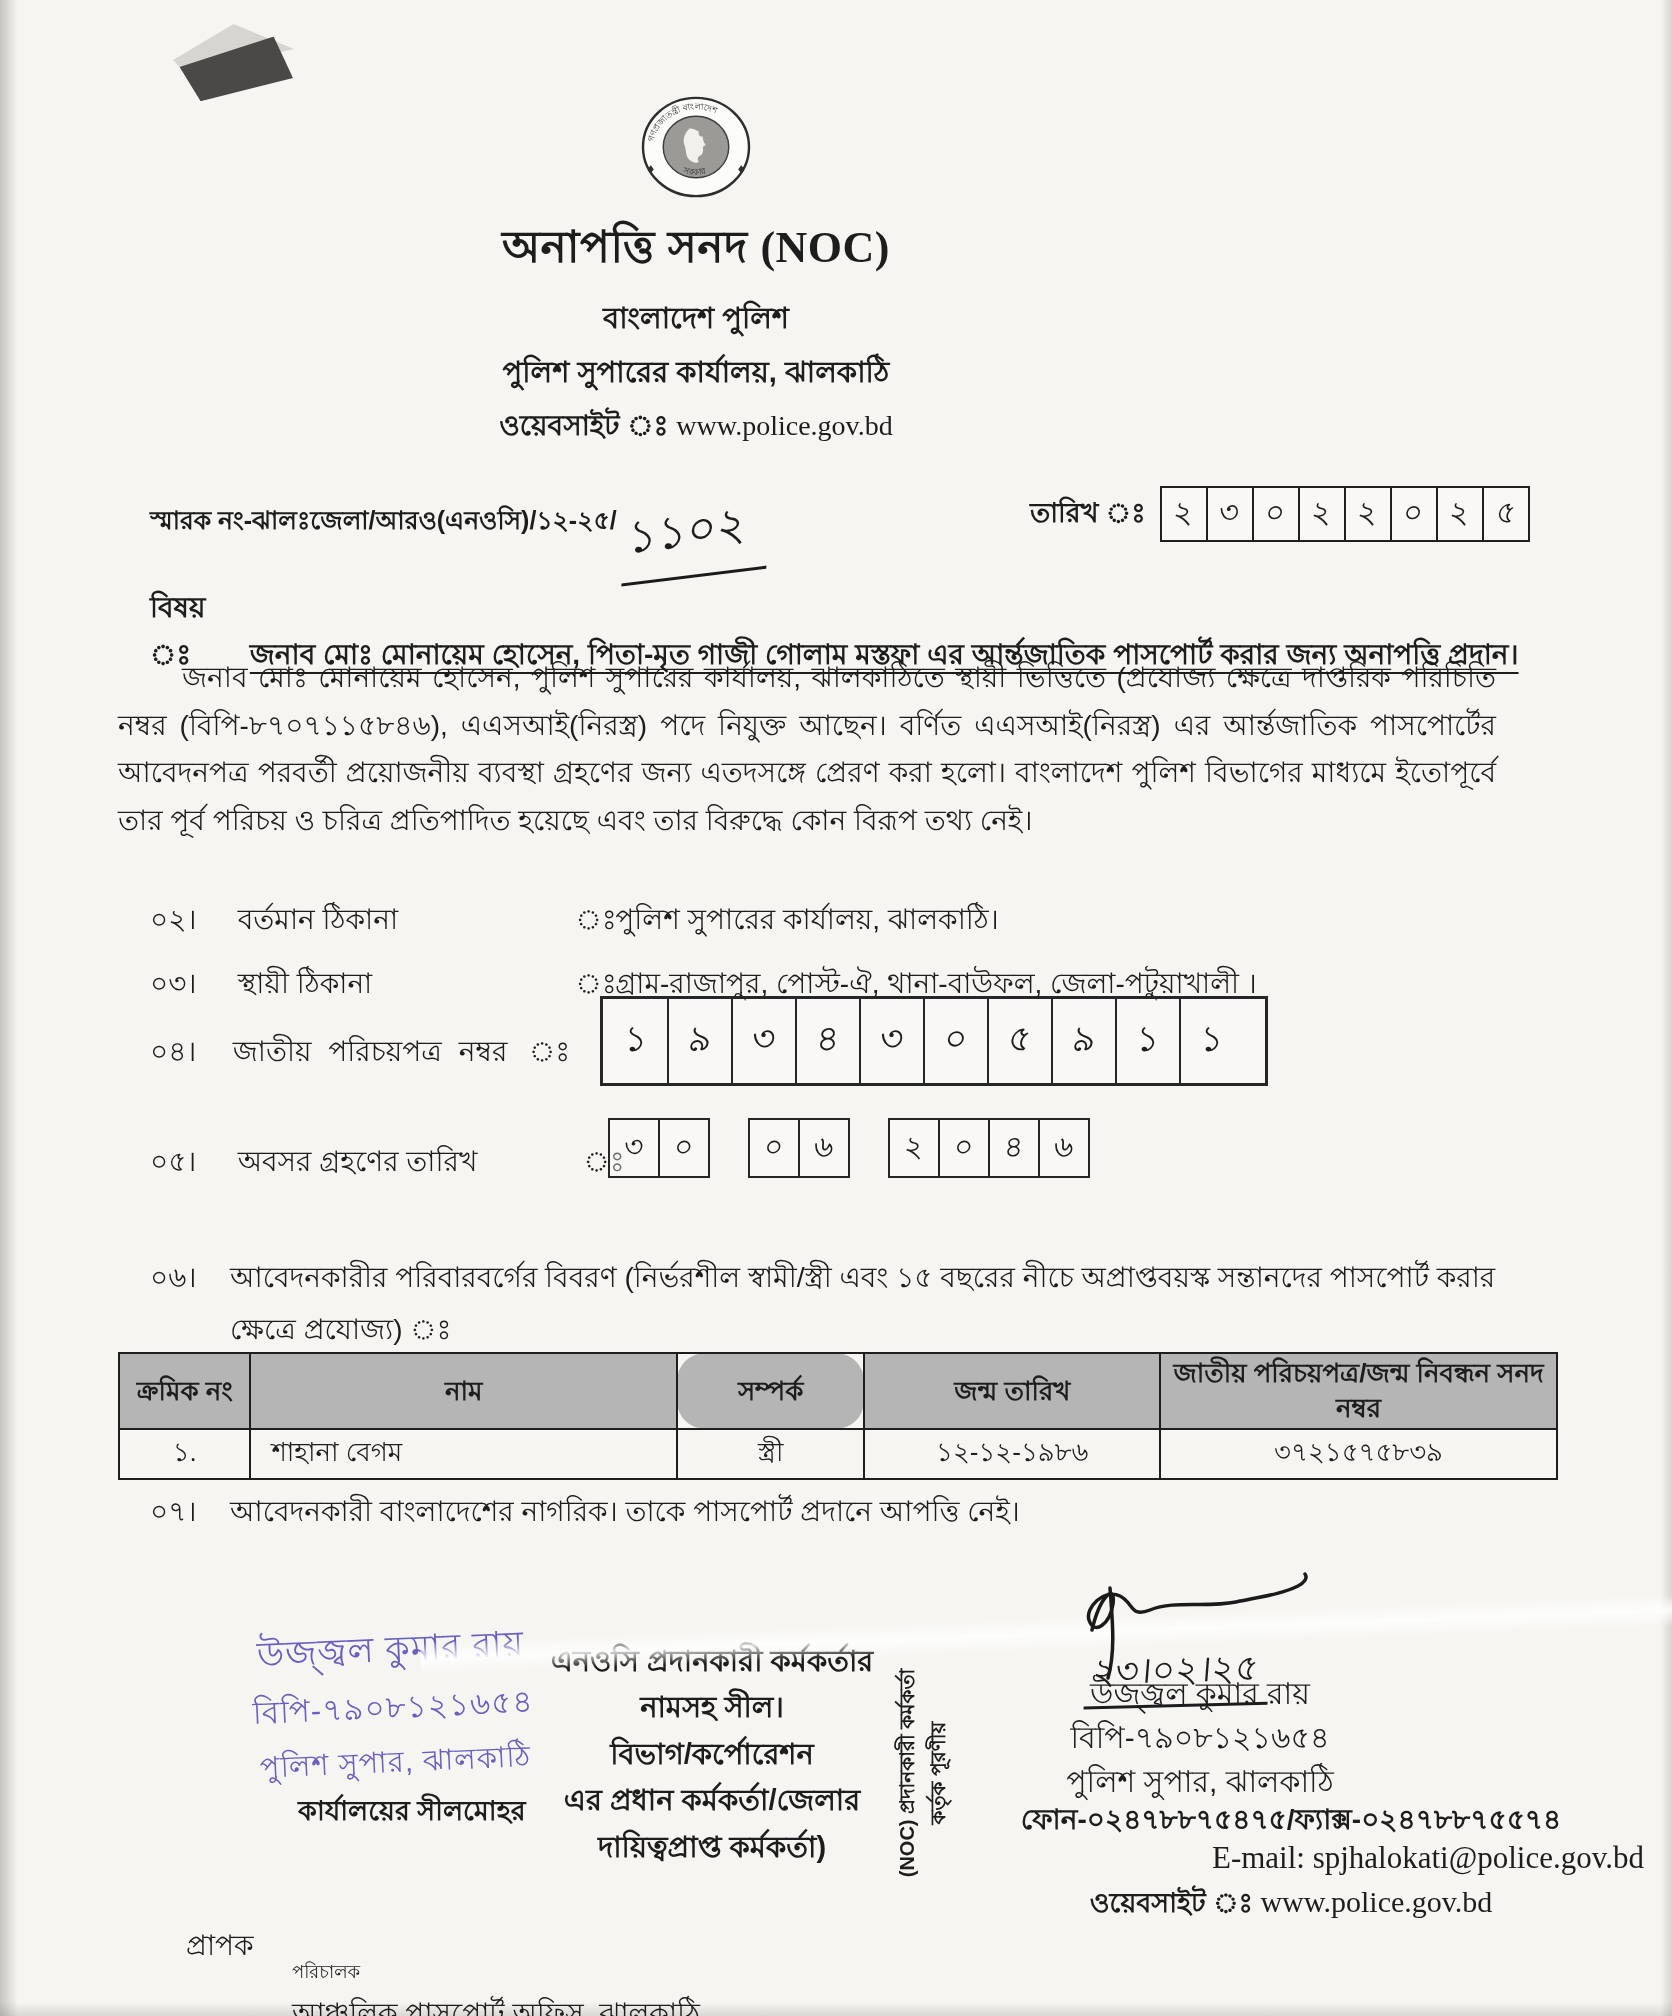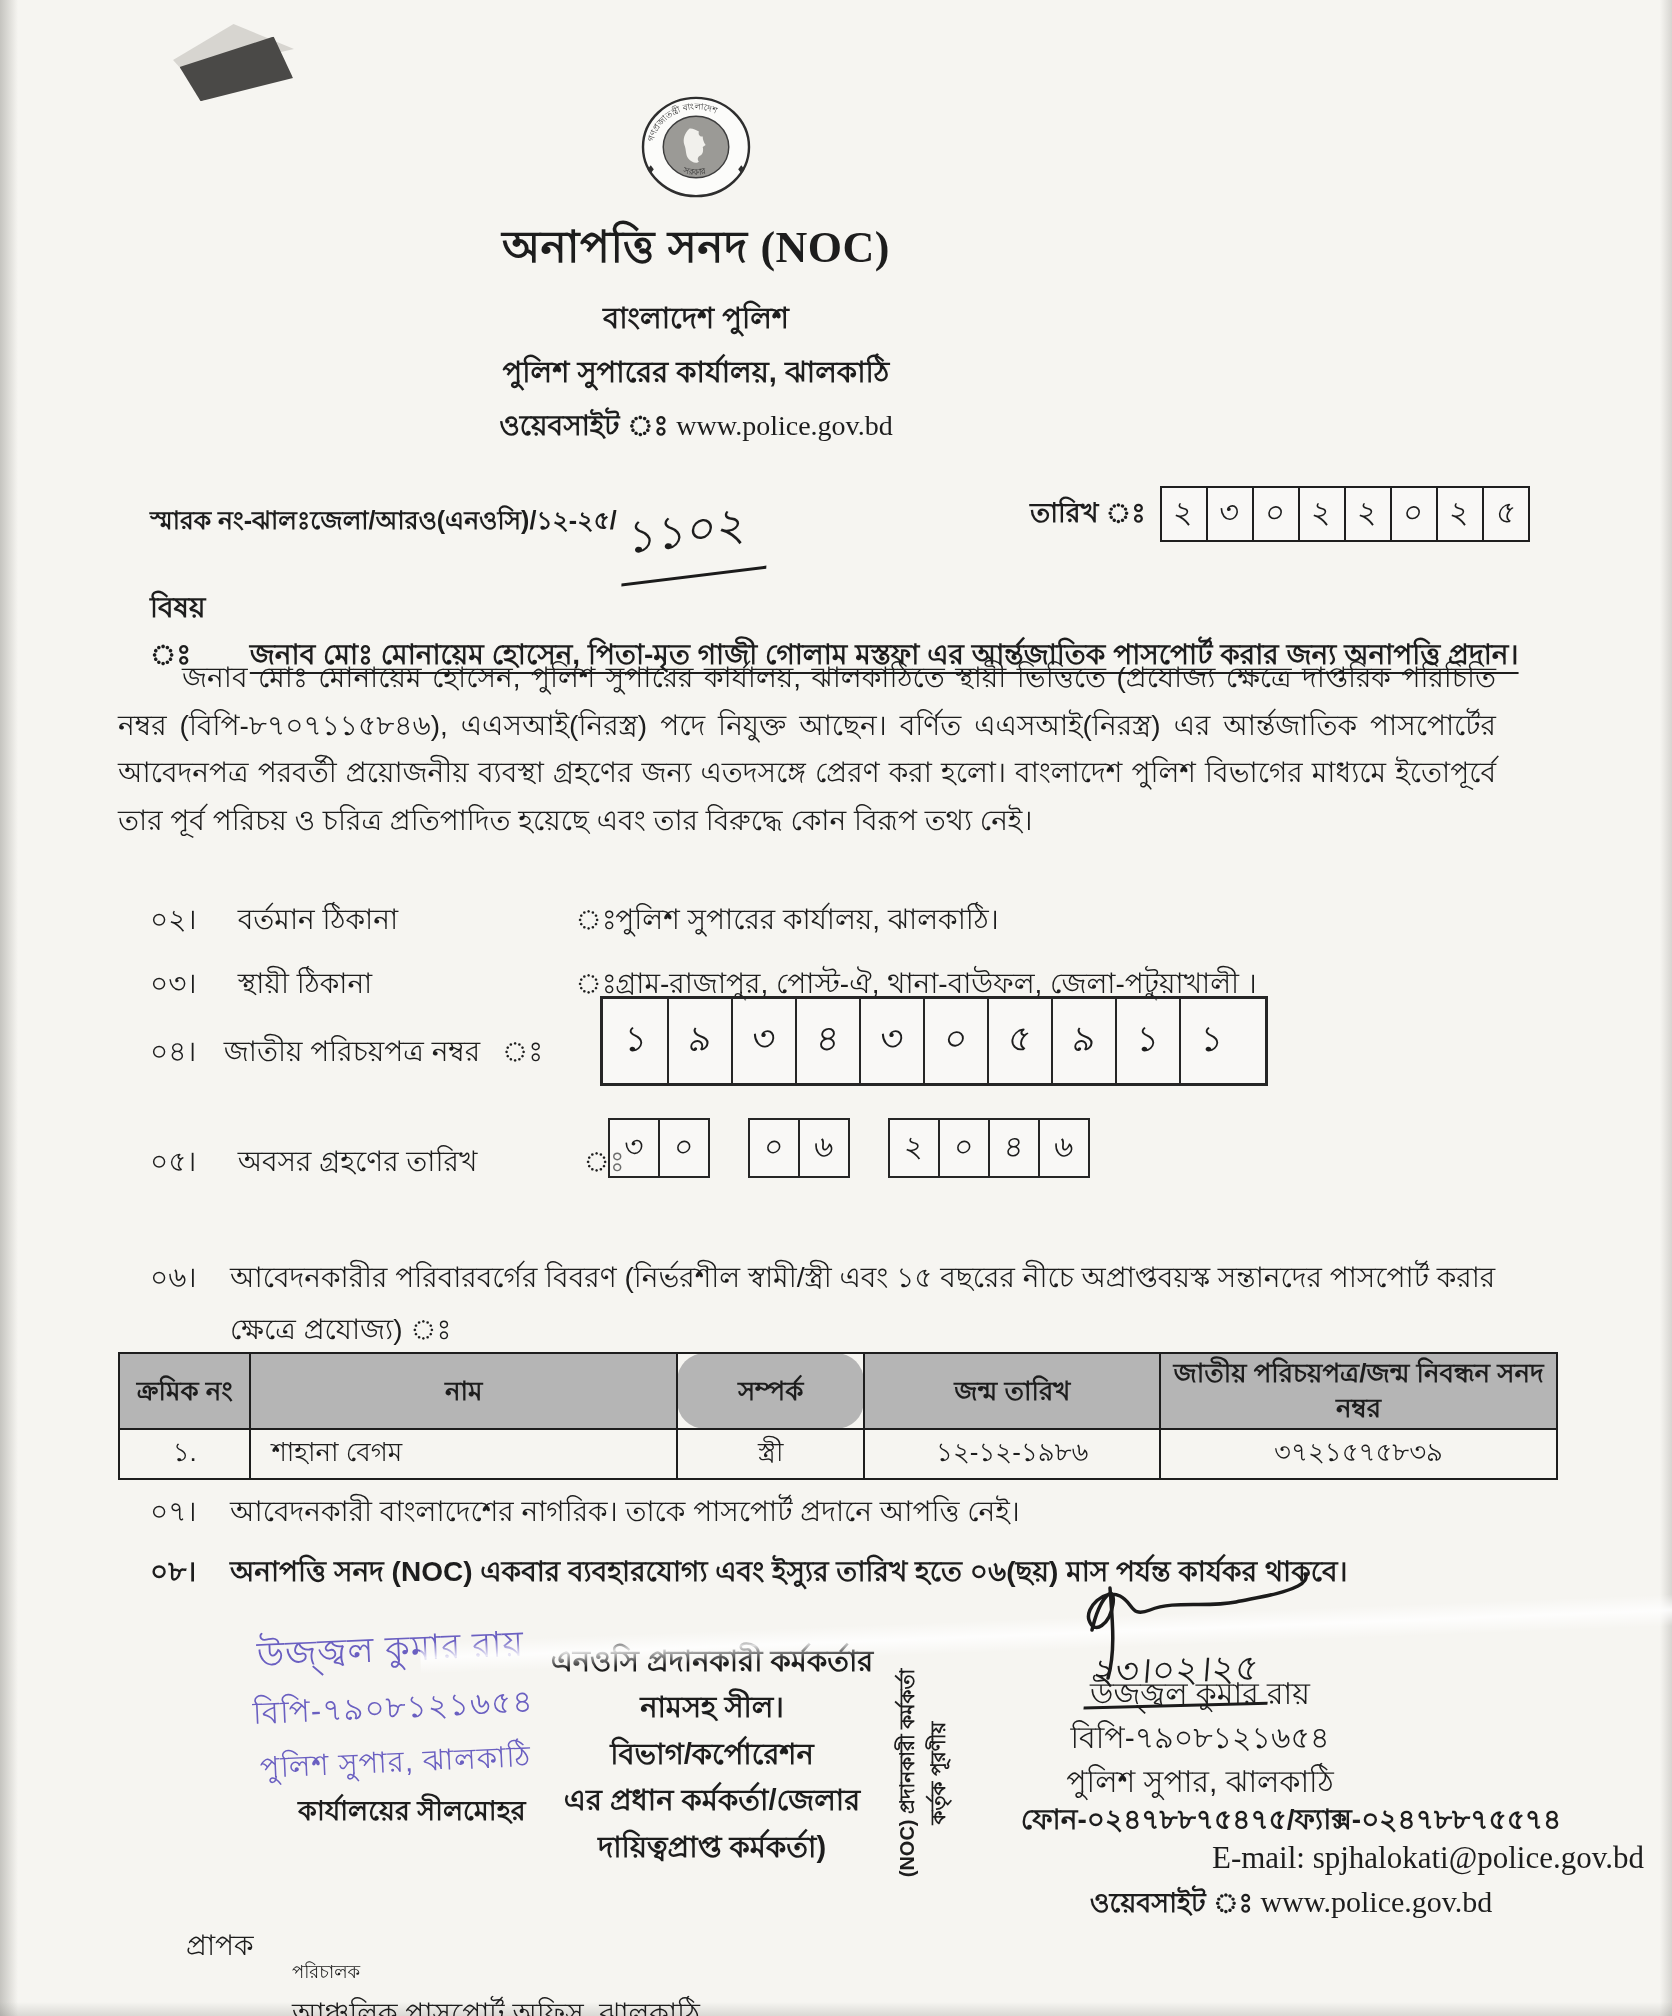--- a/index.html
+++ b/index.html
@@ -50,21 +50,21 @@
   .subject-text { text-decoration:underline; text-decoration-thickness:2px; text-underline-offset:8px; }
   
   .body-par { position:absolute; top:654px; left:118px; width:1378px; font-size:28px;
     line-height:1.70; text-align:justify; text-indent:64px; }
   
   .item { position:absolute; left:150px; font-size:28px; white-space:nowrap; }
   .item .num { display:inline-block; width:80px; }
   .item .lbl { display:inline-block; width:330px; }
   .item .col { display:inline-block; width:32px; }
   .i02 { top:898px; } .i03 { top:962px; }
-  .i04 { top:1030px; } .i04 .num { width:66px; } .i04 .lbl { width:auto; margin-right:14px; }
+  .i04 { top:1030px;font-family:Liberation Mono, monospace; } .i04 .num { width:66px; } .i04 .lbl { width:auto; margin-right:14px; }
   .nid-boxes { position:absolute; left:600px; top:996px; display:flex; border:3px solid #262626;
     padding:0 22px 0 2px; height:84px; background:rgba(255,255,255,.35); }
   .ncell { width:62px; display:flex; align-items:center; justify-content:center;
     border-left:2px solid #262626; font-size:36px; }
   .ncell:first-child { border-left:none; }
   .i05 { top:1140px; } .i05 .lbl { width:338px; }
   .ret-boxes { position:absolute; top:1118px; left:608px; display:flex; gap:38px; }
   .rgroup { display:flex; border:2.5px solid #262626; background:rgba(255,255,255,.35); }
   .rcell { width:48px; height:56px; display:flex; align-items:center; justify-content:center;
     border-left:2px solid #262626; font-size:30px; }
@@ -301,24 +301,20 @@
       <td>১২-১২-১৯৮৬</td>
       <td>৩৭২১৫৭৫৮৩৯</td>
     </tr>
   </tbody>
     </table>
 
   <div class="item-flex i07">
     <span class="num">০৭।</span>
     <span class="txt">আবেদনকারী বাংলাদেশের নাগরিক। তাকে পাসপোর্ট প্রদানে আপত্তি নেই।</span>
   </div>
-  <div class="item-flex i08">
-    <span class="num">০৮।</span>
-    <span class="txt">অনাপত্তি সনদ (NOC) একবার ব্যবহারযোগ্য এবং ইস্যুর তারিখ হতে ০৬(ছয়) মাস পর্যন্ত কার্যকর থাকবে।</span>
-  </div>
 
   <div class="stamp-left">
     <div class="s1">উজ্জ্বল কুমার রায়</div>
     <div class="s2">বিপি-৭৯০৮১২১৬৫৪</div>
     <div class="s3">পুলিশ সুপার, ঝালকাঠি</div>
   </div>
   <div class="seal-caption">কার্যালয়ের সীলমোহর</div>
 
   <div class="middle-note">
     <div>এনওসি প্রদানকারী কর্মকর্তার</div>

